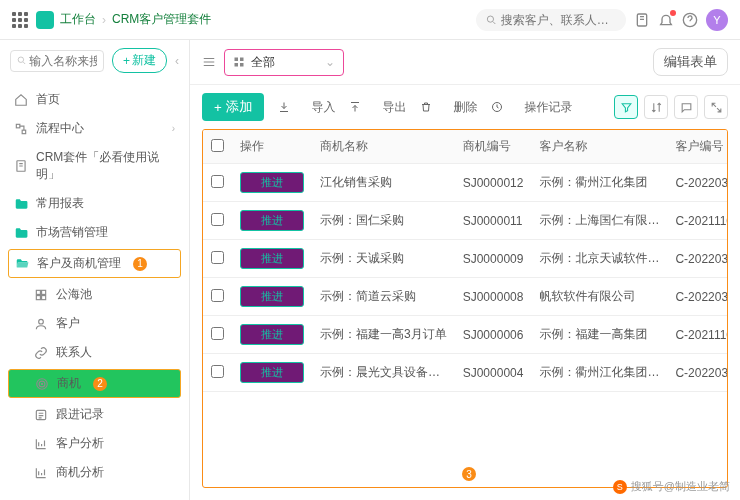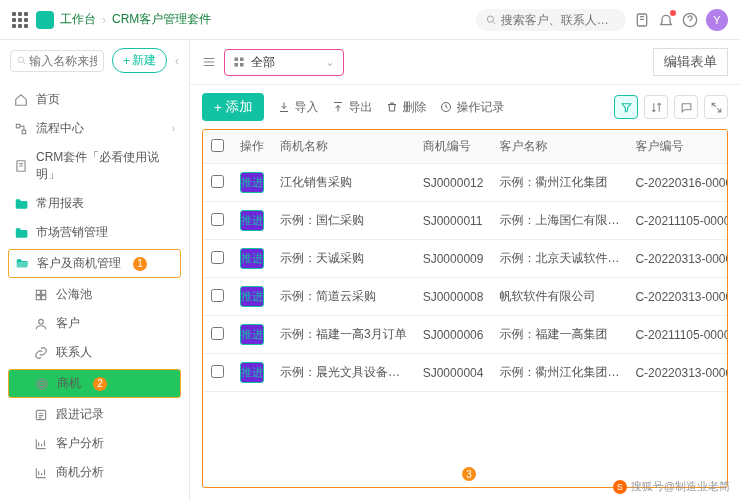--- a/index.html
+++ b/index.html
@@ -38,38 +38,38 @@
 .nav-item.boxed-orange { border: 1px solid #f5a623; border-radius: 3px; margin: 2px 8px; padding: 5px 6px; }
 .nav-item.boxed-orange.sub { padding-left: 26px; }
 .nav-item.active { background: #22c55e; }
 .num-badge { width: 14px; height: 14px; border-radius: 50%; background: #fa8c16; color: #fff; font-size: 10px; display: inline-flex; align-items: center; justify-content: center; margin-left: 4px; }
 
 
 .main { flex: 1; display: flex; flex-direction: column; overflow: hidden; }
 .viewbar { display: flex; align-items: center; padding: 8px 12px; border-bottom: 1px solid #eee; gap: 8px; }
 .view-select { display: flex; align-items: center; border: 1px solid #ec4899; border-radius: 4px; padding: 4px 8px; gap: 6px; cursor: pointer; min-width: 120px; }
 .view-select .chev { margin-left: auto; color: #bbb; }
-.edit-form { margin-left: auto; border: 1px solid #ddd; background: #fff; padding: 4px 10px; border-radius: 0; cursor: pointer; color: #555; }
+.edit-form { margin-left: auto; border: 1px solid #ddd; background: #fff; padding: 4px 10px; border-radius: 8px; cursor: pointer; color: #555; }
 
 .toolbar { display: flex; align-items: center; padding: 8px 12px; gap: 14px; }
 .add-btn { background: #13c2a3; color: #fff; border: none; border-radius: 4px; padding: 5px 12px; cursor: pointer; display: flex; align-items: center; gap: 4px; }
-.tool-link { color: #666; cursor: pointer; display: flex; align-items: center; gap: 4px; }
+.tool-link { color: #666; cursor: pointer; display: flex; align-items: center; gap: 21px; }
 .tool-icons { margin-left: auto; display: flex; gap: 6px; }
 .tool-iconbtn { width: 24px; height: 24px; border: 1px solid #ddd; border-radius: 4px; display: flex; align-items: center; justify-content: center; cursor: pointer; color: #888; }
 .tool-iconbtn.active { border-color: #13c2a3; color: #13c2a3; background: #e6fffb; }
 
 
 .table-wrap { margin: 0 12px 12px; border: 1px solid #fa8c16; border-radius: 3px; overflow: auto; flex: 1; position: relative; }
 table { width: 100%; border-collapse: collapse; font-size: 12px; }
 th, td { text-align: left; padding: 8px 8px; border-bottom: 1px solid #eee; white-space: nowrap; overflow: hidden; text-overflow: ellipsis; }
 th { background: #fafafa; color: #666; font-weight: normal; }
 td { color: #555; }
 .chk { width: 30px; text-align: center; }
 input[type=checkbox] { cursor: pointer; }
-.push-btn { border: 1px solid #13c2a3; color: #13c2a3; background: #6d28d9; border-radius: 3px; padding: 2px 0; cursor: pointer; font-size: 11px; }
+.push-btn { border: 1px solid #13c2a3; color: #13c2a3; background: #701a75; border-radius: 3px; padding: 2px 20px; cursor: pointer; font-size: 11px; }
 .bottom-badge { position: absolute; bottom: 6px; left: 50%; transform: translateX(-50%); }
 
 
 .watermark { position: fixed; bottom: 6px; right: 10px; color: #999; font-size: 11px; display: flex; align-items: center; gap: 4px; }
 .wm-logo { width: 14px; height: 14px; border-radius: 50%; background: #ff6a00; color: #fff; font-size: 9px; display: flex; align-items: center; justify-content: center; }
 
 svg { width: 100%; height: 100%; }
 </style>
 </head>
 <body>

